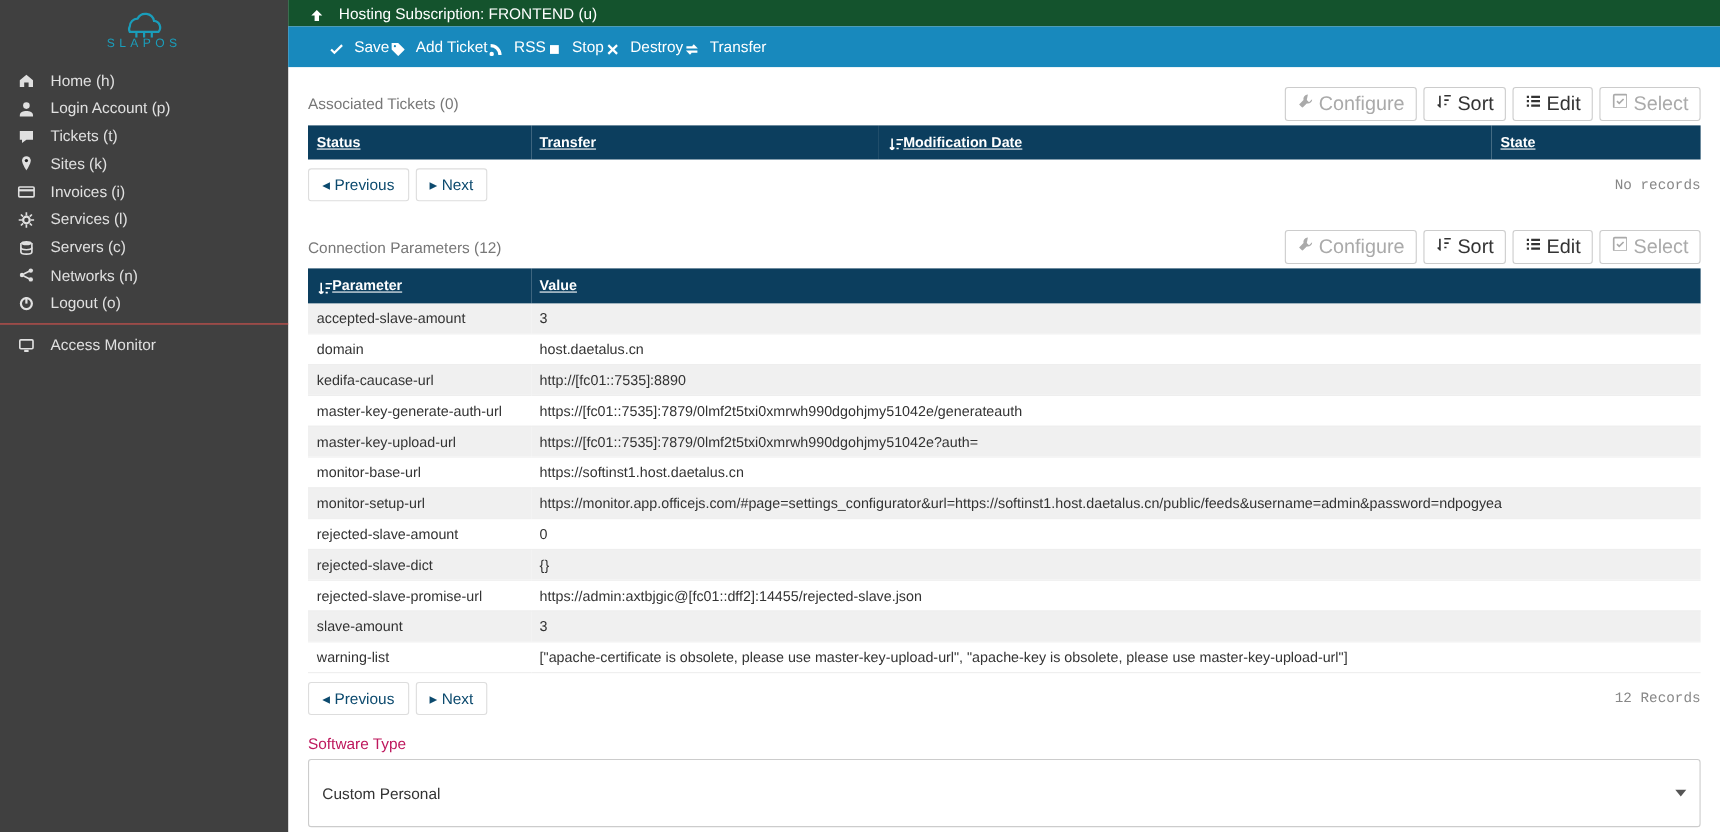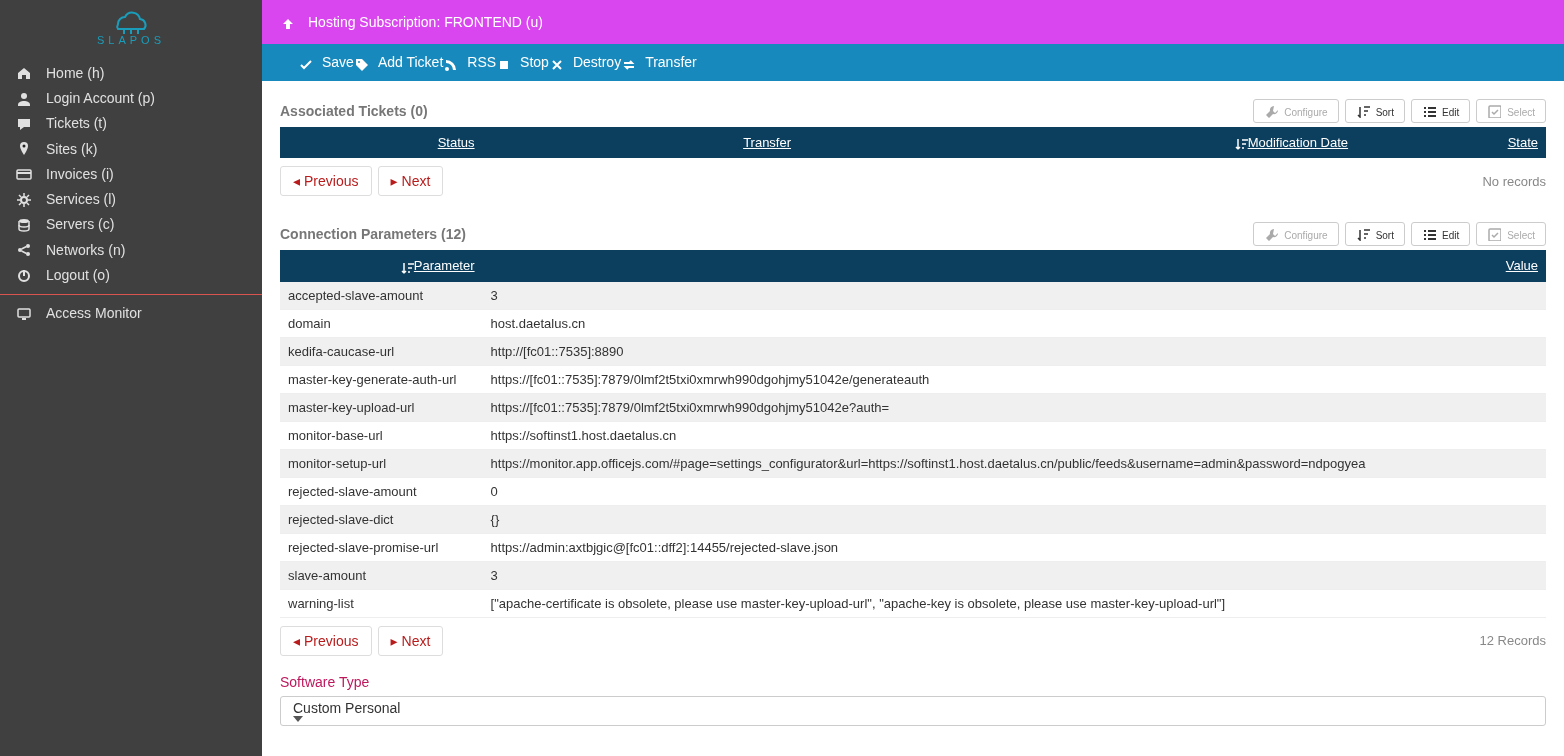--- a/index.html
+++ b/index.html
@@ -7,46 +7,46 @@
   .layout { display: flex; min-height: 756px; }
   .sidebar { width: 262px; background: #404040; color: #e0e0e0; flex-shrink: 0; }
   .logo { text-align: center; padding: 6px 0 8px 0; }
   .logo-svg { color: #1a9dba; }
   .brand { color: #1a9dba; font-size: 11px; letter-spacing: 4px; margin-top: -2px; }
   .nav-list { list-style: none; padding: 6px 0; }
   .nav-item { display: flex; align-items: center; padding: 4px 16px; gap: 14px; cursor: pointer; }
   .nav-icon { width: 16px; text-align: center; color: #e0e0e0; }
   .nav-divider { border-top: 1px solid #d9534f; margin: 0; }
   .main { flex: 1; min-width: 0; }
-  .titlebar { background: #d946ef; color: #fff; padding: 14px 18px; display: flex; align-items: center; gap: 14px; }
+  .titlebar { background: #14532d; color: #fff; padding: 4px 18px; display: flex; align-items: center; gap: 14px; }
   .titlebar-icon { width: 14px; }
   .toolbar { background: #1889bd; color: #fff; display: flex; padding: 10px 36px; }
   .toolbar-item { display: flex; align-items: center; gap: 10px; cursor: pointer; }
   .content { padding: 18px; }
   .section-head { display: flex; align-items: center; justify-content: space-between; margin-bottom: 4px; }
-  .section-title { color: #777; font-size: 14px; font-weight: bold; }
+  .section-title { color: #777; font-size: 14px; }
   .section-buttons { display: flex; gap: 6px; }
-  .btn { background: #fff; border: 1px solid #ccc; border-radius: 3px; padding: 4px 10px; font-size: 10px; color: #333; display: flex; align-items: flex-end; gap: 6px; cursor: pointer; }
+  .btn { background: #fff; border: 1px solid #ccc; border-radius: 3px; padding: 4px 10px; font-size: 18px; color: #333; display: flex; align-items: flex-start; gap: 6px; cursor: pointer; }
   .btn.disabled { color: #aaa; cursor: default; }
   table { width: 100%; border-collapse: collapse; font-size: 13px; }
   thead tr { background: #0c3e5e; color: #fff; }
-  th { text-align: right; padding: 8px; font-weight: normal; text-decoration: underline; }
+  th { text-align: left; padding: 8px; font-weight: bold; text-decoration: underline; }
   th.sort-col { text-decoration: none; }
   th.sort-col .sort-lbl { text-decoration: underline; }
   td { padding: 6px 8px; border-bottom: 1px solid #eee; }
   tbody tr:nth-child(odd) { background: #f0f0f0; }
   tbody tr:nth-child(even) { background: #fff; }
   .pager-row { display: flex; align-items: center; justify-content: space-between; padding: 8px 0; }
   .pager-btns { display: flex; gap: 6px; }
-  .pager-btn { border: 1px solid #ddd; background: #fff; padding: 6px 12px; color: #b91c1c; border-radius: 3px; cursor: pointer; }
+  .pager-btn { border: 1px solid #ddd; background: #fff; padding: 6px 12px; color: #0c4a6e; border-radius: 3px; cursor: pointer; }
   .pager-btn .arrow { margin-right: 4px; }
-  .no-records { color: #888; font-size: 13px; }
+  .no-records { color: #888; font-size: 13px; font-family: Liberation Mono, monospace; }
   .gap { height: 18px; }
   .form-label { color: #be185d; margin-bottom: 6px; margin-top: 10px; }
-  .select-box { border: 1px solid #ccc; border-radius: 3px; padding: 3px 12px; display: flex; justify-content: space-between; cursor: pointer; flex-direction: column; }
+  .select-box { border: 1px solid #ccc; border-radius: 3px; padding: 22px 12px; display: flex; justify-content: space-between; align-items: center; cursor: pointer; }
   .chev-down { width:0; height:0; border-left:5px solid transparent; border-right:5px solid transparent; border-top:6px solid #555; }
   svg { vertical-align: middle; }
 </style>
 </head>
 <body>
 
 <svg width="0" height="0" style="position:absolute">
   <defs>
     <g id="i-home">
         <path d="M8 3l6 5v6h-4v-4H6v4H2V8z" fill="currentColor"></path>

